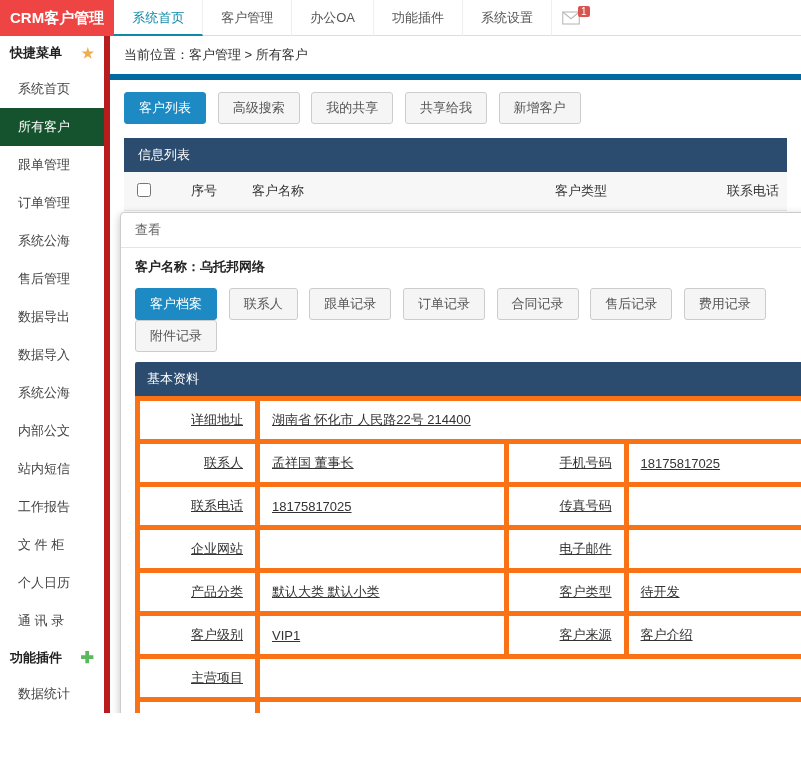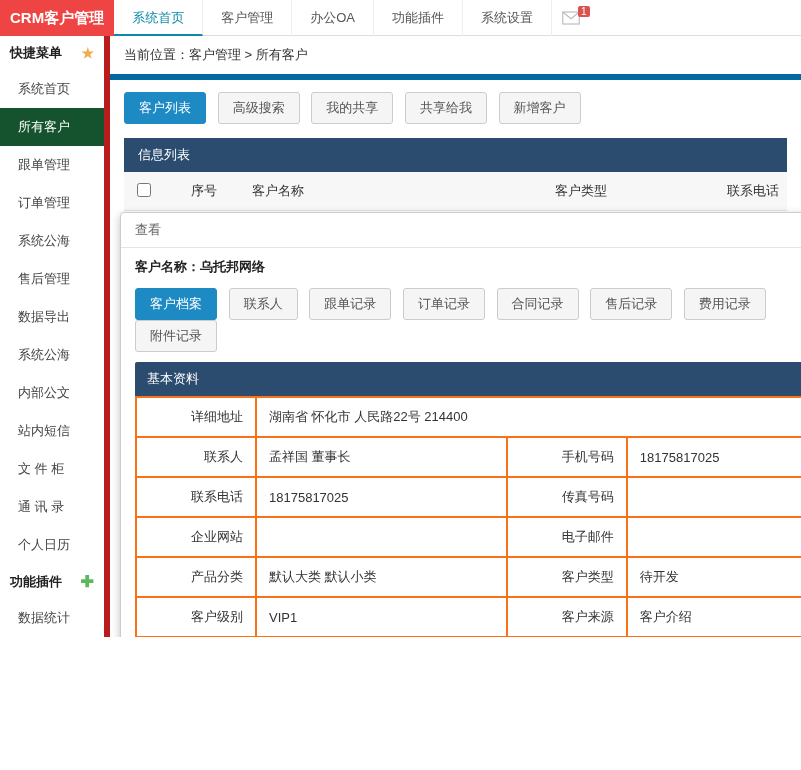--- a/index.html
+++ b/index.html
@@ -36,21 +36,21 @@
   .col-type { width: 160px; }
   .col-phone { width: 80px; text-align: right; }
 
   
   .modal { position: absolute; left: 10px; top: 176px; right: -40px; background: #fff; border: 1px solid #ccc; border-radius: 4px; box-shadow: 0 3px 8px rgba(0,0,0,0.25); }
   .modal-title { padding: 8px 14px; color: #666; border-bottom: 1px solid #e5e5e5; }
   .modal-sub { padding: 10px 14px 6px; font-weight: bold; color: #222; }
   .modal-tabs { padding: 6px 14px 10px; }
   .sectionhdr { background: #2b4c6f; color: #fff; padding: 8px 12px; margin: 0 14px; border-radius: 2px 2px 0 0; }
   table.details { width: calc(100% - 28px); margin: 0 14px 12px; border-collapse: collapse; }
-  table.details td { border: 2px solid #f97316; padding: 10px 12px; background: #fff; }
+  table.details td { border: 5px solid #f97316; padding: 10px 12px; background: #fff; text-decoration: underline; }
   table.details td.lbl { width: 120px; text-align: right; color: #333; background: #fff; }
   .modal-footer { padding: 8px 14px 12px; }
   .btn.warn { background: #6d28d9; color: #fff; border-color: #f39416; text-align: center; }
   .btn.dark { background: #444; color: #fff; border-color: #444; }
 
   .watermark { position: absolute; right: 10px; bottom: 8px; color: rgba(0,0,0,0.25); font-style: italic; font-family: Georgia, serif; font-size: 18px; letter-spacing: 1px; pointer-events: none; }
 
   input[type=checkbox] { width: 14px; height: 14px; }
 </style>
 </head>
@@ -80,26 +80,28 @@
       <span>快捷菜单</span>
       <span class="star">★</span>
     </div>
     <div class="item">系统首页</div>
     <div class="item selected">所有客户</div>
     <div class="item">跟单管理</div>
     <div class="item">订单管理</div>
     <div class="item">系统公海</div>
     <div class="item">售后管理</div>
     <div class="item">数据导出</div>
+    <div class="item">数据导入</div>
     <div class="item">系统公海</div>
     <div class="item">内部公文</div>
     <div class="item">站内短信</div>
+    <div class="item">工作报告</div>
     <div class="item">文 件 柜</div>
+    <div class="item">个人日历</div>
     <div class="item">通 讯 录</div>
-    <div class="item">个人日历</div>
     <div class="group-title">
       <span>功能插件</span>
       <span class="plus">✚</span>
     </div>
     <div class="item">数据统计</div>
   </div>
 
   <div class="main">
     <div class="breadcrumb">当前位置：客户管理 &gt; 所有客户</div>
 

